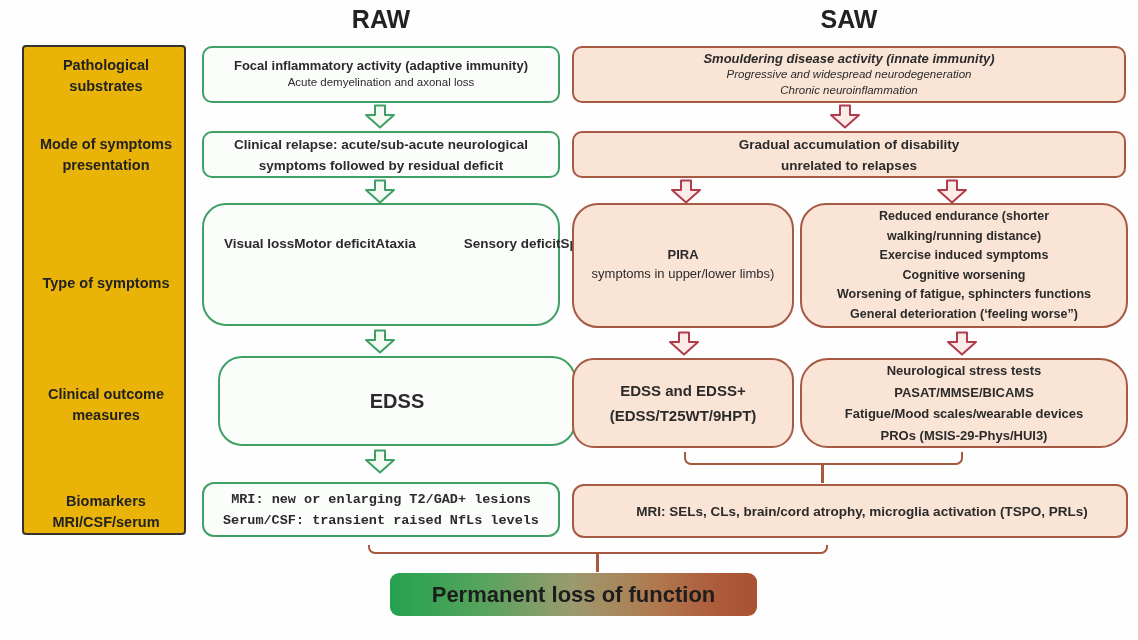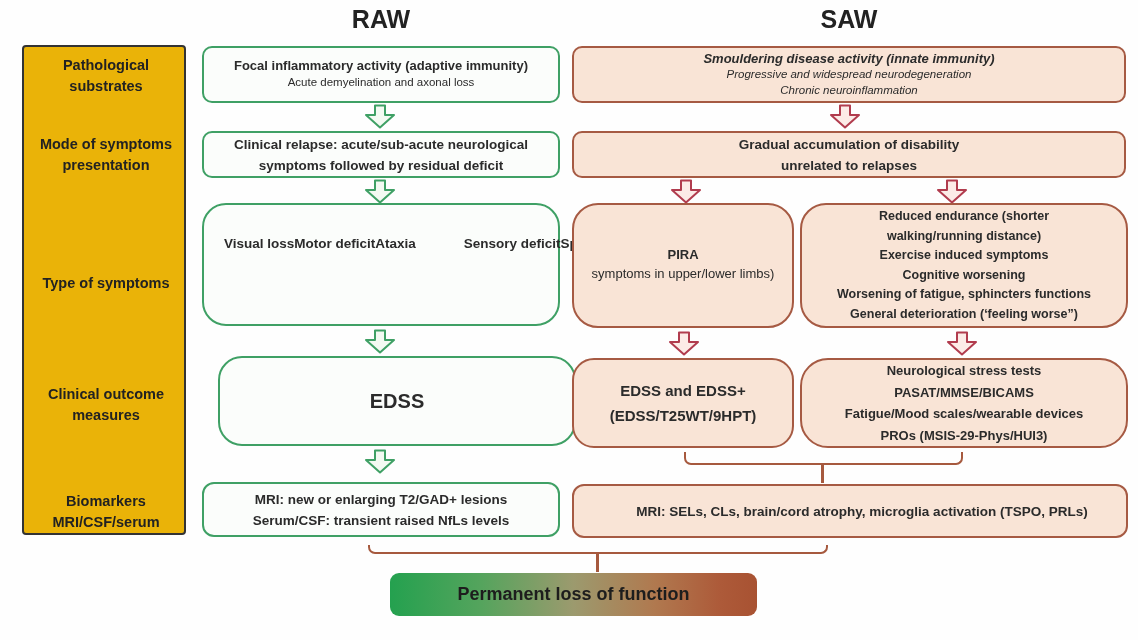--- a/index.html
+++ b/index.html
@@ -23,21 +23,21 @@
   
   .r1{left:202px;top:46px;width:358px;height:57px;border-radius:10px;}
   .r2{left:202px;top:131px;width:358px;height:47px;border-radius:10px;}
   .r3{left:202px;top:203px;width:358px;height:123px;border-radius:24px;
       flex-direction:row;justify-content:flex-start;align-items:flex-start;
       padding:28px 0 0 20px;text-align:left;gap:48px;}
   .r3 .col{display:flex;flex-direction:row;}
   .r3 .col span{font-size:13.5px;font-weight:bold;line-height:22px;white-space:nowrap;}
   .r4{left:202px;top:356px;width:358px;height:90px;border-radius:24px;margin-left:16px;}
   .r4 .edss{font-size:20px;font-weight:bold;}
-  .r5{left:202px;top:482px;width:358px;height:55px;border-radius:12px;}
+  .r5{left:202px;top:482px;width:358px;height:55px;border-radius:12px;font-family:Liberation Mono, monospace;}
 
   
   .s1{left:572px;top:46px;width:554px;height:57px;border-radius:10px;font-style:italic;}
   .s2{left:572px;top:131px;width:554px;height:47px;border-radius:10px;}
   .s3a{left:572px;top:203px;width:222px;height:125px;border-radius:26px;}
   .s3a .pira-sub{font-size:13px;line-height:21px;}
   .s3b{left:800px;top:203px;width:328px;height:125px;border-radius:26px;}
   .s3b span{font-size:12.5px;font-weight:bold;line-height:19.5px;white-space:nowrap;}
   .s4a{left:572px;top:358px;width:222px;height:90px;border-radius:22px;}
   .s4a span{font-size:15px;font-weight:bold;line-height:25px;}
@@ -57,21 +57,21 @@
 
   .sidebar{position:absolute;left:22px;top:45px;width:164px;height:490px;box-sizing:border-box;
     background:#eab308;border:2.5px solid #333;border-radius:4px;}
   .side-label{position:absolute;left:0;width:164px;text-align:center;
     font-size:14.5px;font-weight:bold;line-height:21px;color:#222;}
   .sl1{top:8px;} .sl2{top:87px;} .sl3{top:226px;} .sl4{top:337px;} .sl5{top:444px;}
 
   .grad-bar{position:absolute;left:390px;top:573px;width:367px;height:43px;border-radius:9px;
     display:flex;align-items:center;justify-content:center;
     background:linear-gradient(90deg,#24a14f 0%,#55a45d 25%,#9c9a6e 50%,#b0794f 72%,#ad5a39 90%,#a85232 100%);}
-  .grad-bar span{font-size:18px;font-weight:bold;color:#1d1d1d;}
+  .grad-bar span{font-size:22px;font-weight:bold;color:#1d1d1d;}
 </style>
 </head>
 <body>
 
 <div class="canvas">
 
   <div class="hdr hdr-raw">RAW</div>
   <div class="hdr hdr-saw">SAW</div>
 
   <div class="sidebar">

